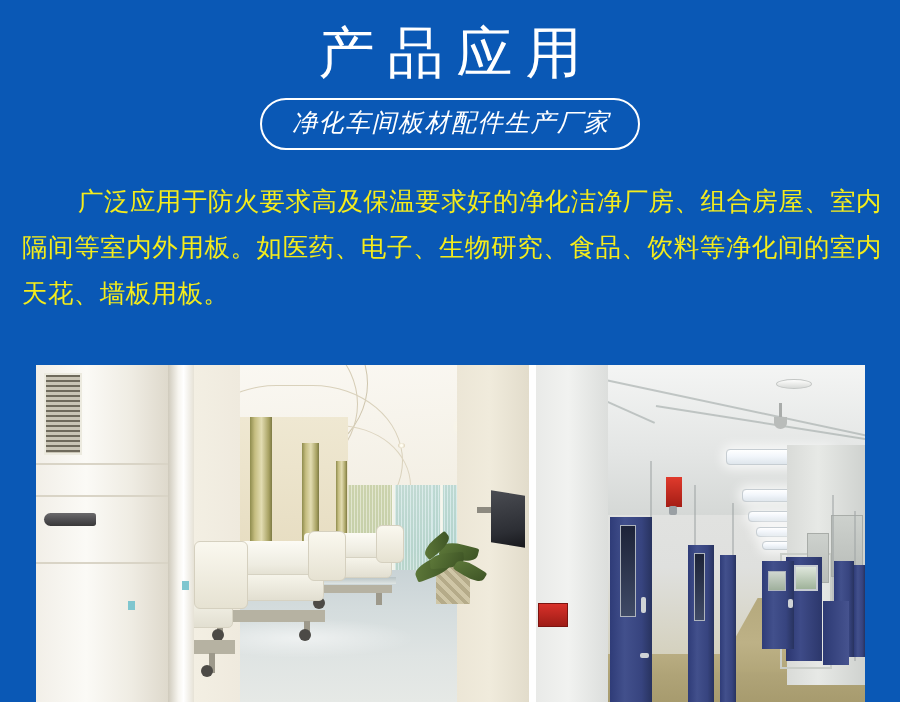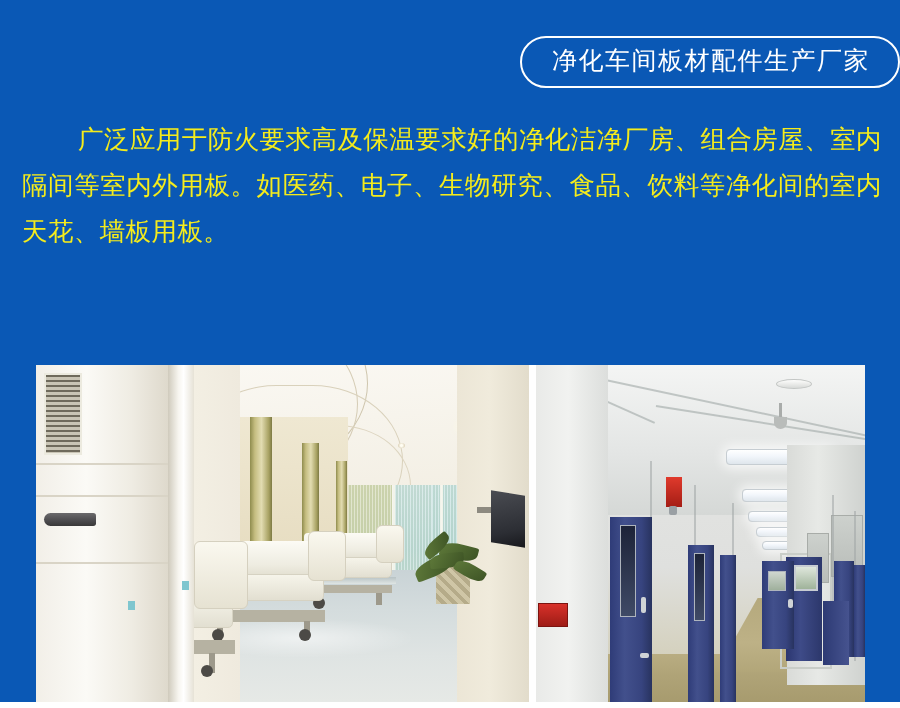--- a/index.html
+++ b/index.html
@@ -27,21 +27,22 @@
     color: #ffffff;
     font-weight: 300;
     letter-spacing: 13px;
     text-indent: 13px;
     font-family: "DejaVu Sans", "Liberation Sans", sans-serif;
     margin: 0;
   }
   .badge-wrap {
     margin-top: 14px;
     display: flex;
-    justify-content: flex-end;
+    justify-content: center;
+    font-style: italic;
   }
   .badge {
     display: inline-block;
     border: 2px solid #ffffff;
     border-radius: 28px;
     color: #ffffff;
     font-size: 25px;
     line-height: 30px;
     letter-spacing: 1.5px;
     padding: 8px 28px 10px 30px;
@@ -462,20 +463,21 @@
 
   .bottom-white {
     position: absolute; left: 0; bottom: 0; width: 100%; height: 6px;
     background: #ffffff;
   }
 </style>
 </head>
 <body>
 
 <div class="header">
+  <h1 class="page-title">产品应用</h1>
   <div class="badge-wrap">
     <div class="badge">净化车间板材配件生产厂家</div>
   </div>
 </div>
 
 <div class="copy">
   <p><span class="indent"></span><span>广泛应用于防火要求高及保温要求好的净化洁净厂房、组合房屋、室内隔间等室内外用板。如医药、电子、生物研究、食品、饮料等净化间的室内天花、墙板用板。</span></p>
 </div>
 
 <div class="photo-row">

